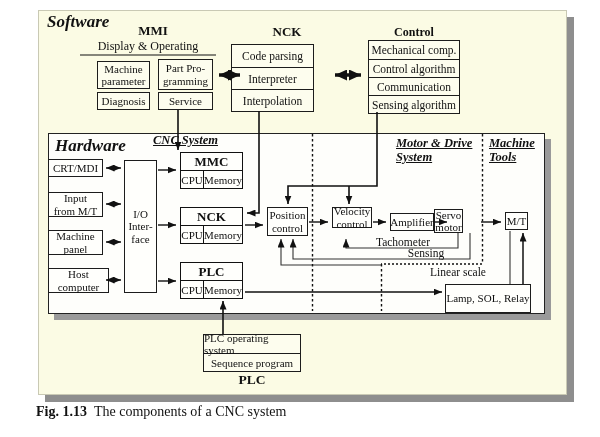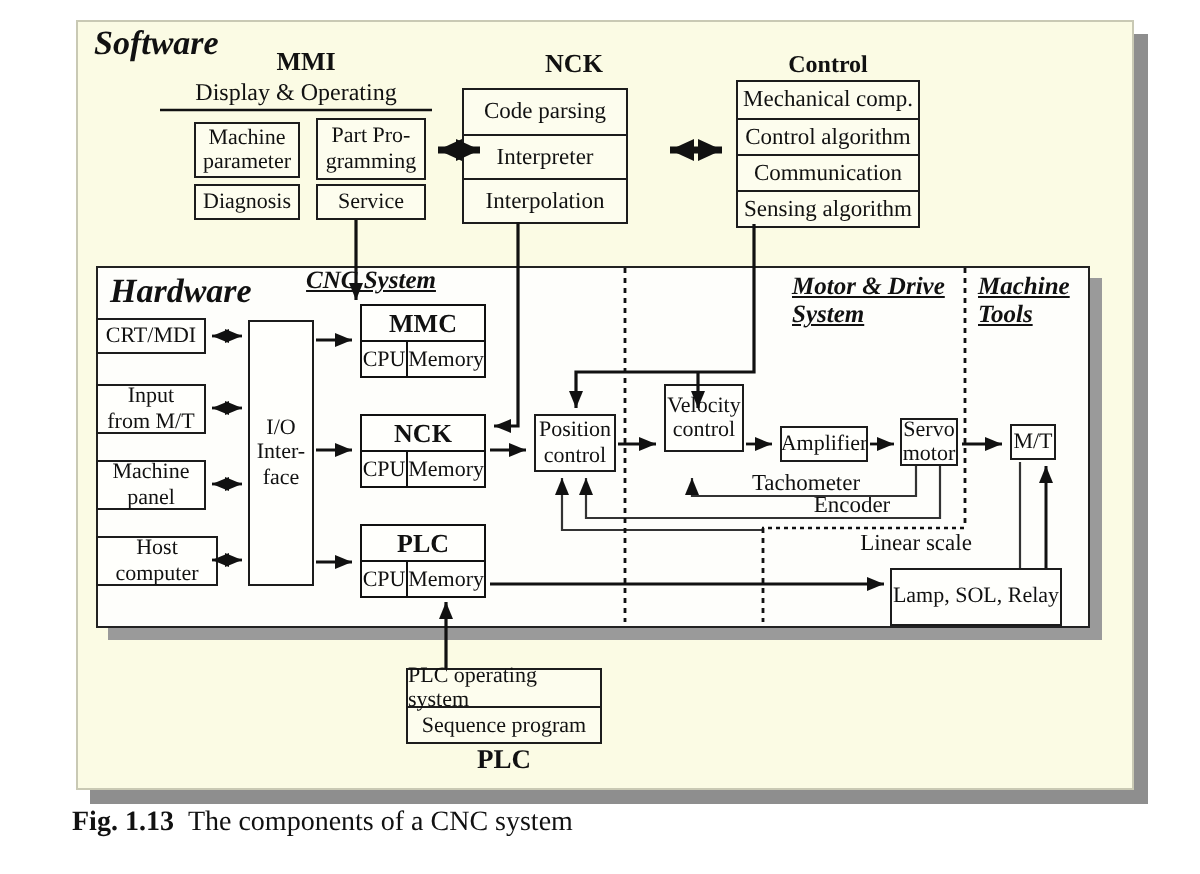--- a/index.html
+++ b/index.html
@@ -112,29 +112,29 @@
   <div class="abs mod" style="left:180px;top:262px;width:63px;">
     <div class="t">PLC</div>
     <div class="r">
       <div class="c cpu">CPU</div>
       <div class="c mem">Memory</div>
     </div>
   </div>
 
   <div class="abs bx wbx" style="left:267px;top:207px;width:41px;height:29px;">Position
 control</div>
-  <div class="abs bx wbx" style="left:332px;top:192px;width:40px;height:34px;">Velocity
+  <div class="abs bx wbx" style="left:332px;top:207px;width:40px;height:21px;">Velocity
 control</div>
   <div class="abs bx wbx" style="left:390px;top:213px;width:44px;height:18px;">Amplifier</div>
-  <div class="abs bx wbx" style="left:450px;top:209px;width:29px;height:24px;">Servo
+  <div class="abs bx wbx" style="left:434px;top:209px;width:29px;height:24px;">Servo
 motor</div>
   <div class="abs bx wbx" style="left:505px;top:212px;width:23px;height:18px;">M/T</div>
 
   <div class="abs lbl" style="left:358px;top:236px;width:90px;">Tachometer</div>
-  <div class="abs lbl" style="left:384px;top:247px;width:84px;">Encoder</div>
+  <div class="abs lbl" style="left:384px;top:247px;width:84px;">Sensing</div>
   <div class="abs lbl" style="left:416px;top:266px;width:84px;">Linear scale</div>
 
   <div class="abs bx wbx" style="left:445px;top:284px;width:86px;height:29px;">Lamp, SOL, Relay</div>
 
   <div class="abs col" style="left:203px;top:334px;width:98px;">
     <div class="row" style="height:18px;font-size:11px;">PLC operating system</div>
     <div class="row" style="height:18px;font-size:11px;">Sequence program</div>
   </div>
   <div class="abs" style="left:219px;top:372px;width:66px;font-weight:bold;font-size:13.5px;text-align:center;">PLC</div>
 

